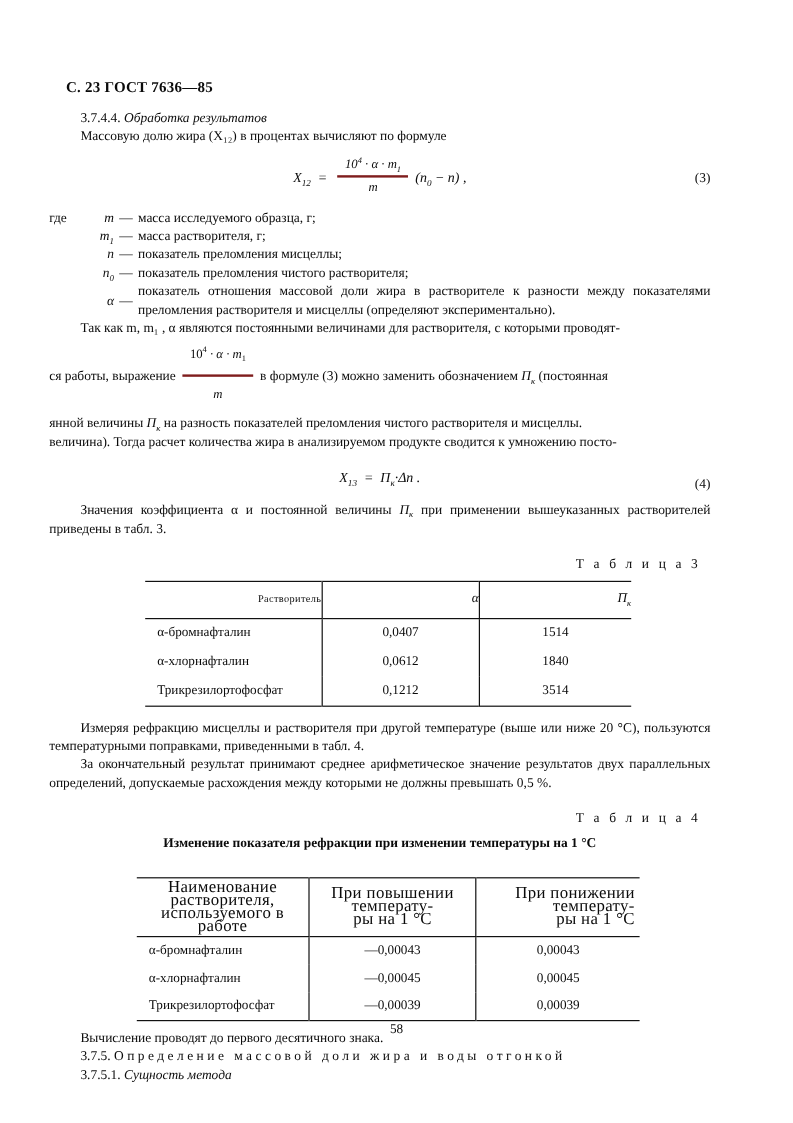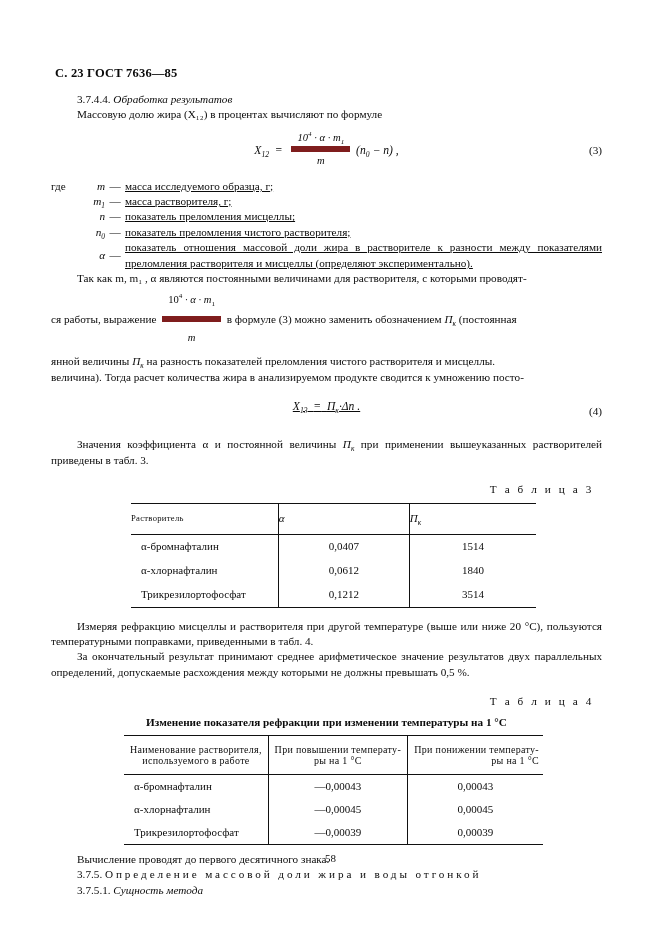--- a/index.html
+++ b/index.html
@@ -29,21 +29,21 @@
     left: 55px;
     top: 66px;
     font-size: 12.5px;
     font-weight: bold;
     letter-spacing: 0.2px;
   }
 
   
   .content {
     position: absolute;
-    left: 51px;
+    left: 41px;
     top: 92px;
     width: 551px;
     font-size: 11.2px;
     line-height: 15.4px;
   }
 
   p { margin: 0; }
 
   .indent { text-indent: 26px; }
   .just { text-align: justify; text-align-last: left; }
@@ -81,21 +81,21 @@
     display: inline-block;
     vertical-align: middle;
     text-align: center;
     margin: 0 3px;
     position: relative;
     top: -0.15em;
   }
   .frac .num {
     display: block;
     padding: 0 6px 1px 6px;
-    border-bottom: 6px solid #7f1d1d;
+    border-bottom: 2px solid #7f1d1d;
     font-size: 10.6px;
     white-space: nowrap;
     text-align: center;
   }
   .frac .den {
     display: block;
     padding: 1px 6px 0 6px;
     font-size: 10.6px;
   }
   sub { font-size: 0.66em; line-height: 0; }
@@ -131,55 +131,54 @@
   }
   .defrow .dash {
     width: 20px;
     flex: 0 0 20px;
     text-align: center;
   }
   .defrow .txt {
     flex: 1 1 auto;
     text-align: justify;
     text-align-last: left;
-    text-decoration: underline;
   }
 
   
   .table-caption-right {
     text-align: right;
     letter-spacing: 2.6px;
     font-size: 11.2px;
     margin-top: 14px;
     margin-bottom: 5px;
     padding-right: 8px;
   }
   .table-title {
     text-align: center;
     font-weight: bold;
     font-size: 11.2px;
-    margin-bottom: 5px;
+    margin-bottom: 20px;
   }
   table.gost {
     border-collapse: collapse;
     font-size: 11.2px;
   }
   table.gost td, table.gost th {
     border: 0;
     padding: 0;
   }
   .t3 {
     width: 405px;
     margin-left: 80px;
     border-top: 1.6px solid #111;
     border-bottom: 1.6px solid #111;
   }
   .t3 thead td {
     border-bottom: 1px solid #111;
-    text-align: left;
+    text-align: right;
     vertical-align: middle;
     height: 30px;
     font-size: 8.6px;
     letter-spacing: 0.3px;
   }
   .t3 thead td.cell-mid,
   .t3 tbody td.cell-mid {
     border-left: 1px solid #111;
     border-right: 1px solid #111;
   }
@@ -196,21 +195,21 @@
     width: 419px;
     margin-left: 73px;
     border-top: 1.6px solid #111;
     border-bottom: 1.6px solid #111;
   }
   .t4 thead td {
     border-bottom: 1px solid #111;
     text-align: center;
     vertical-align: middle;
     height: 34px;
-    font-size: 10px;
+    font-size: 14px;
     letter-spacing: 0.3px;
     line-height: 11px;
     padding: 2px 4px;
   }
   .t4 thead td.cell-mid,
   .t4 tbody td.cell-mid {
     border-left: 1px solid #111;
     border-right: 1px solid #111;
   }
   .t4 tbody td {
@@ -307,21 +306,21 @@
     </p>
 
     <p>
       <span>янной величины</span>
       <span class="var">П</span><sub class="var">к</sub>
       <span>на разность показателей преломления чистого растворителя и мисцеллы.</span>
     </p>
 
     <p>величина). Тогда расчет количества жира в анализируемом продукте сводится к умножению посто-</p>
 
-    <div class="formula-row" style="margin-top:14px;margin-bottom:12px;text-decoration:underline;">
+    <div class="formula-row" style="margin-top:14px;margin-bottom:1px;">
       <div class="formula-body">
         <span class="var">X</span><sub>13</sub>
         &nbsp;<span>=</span>&nbsp;
         <span>П</span><sub>к</sub><span>·Δn  .</span>
       </div>
       <span class="eqno">(4)</span>
     </div>
 
     <p class="indent just">
       <span>Значения коэффициента α и постоянной величины</span>

